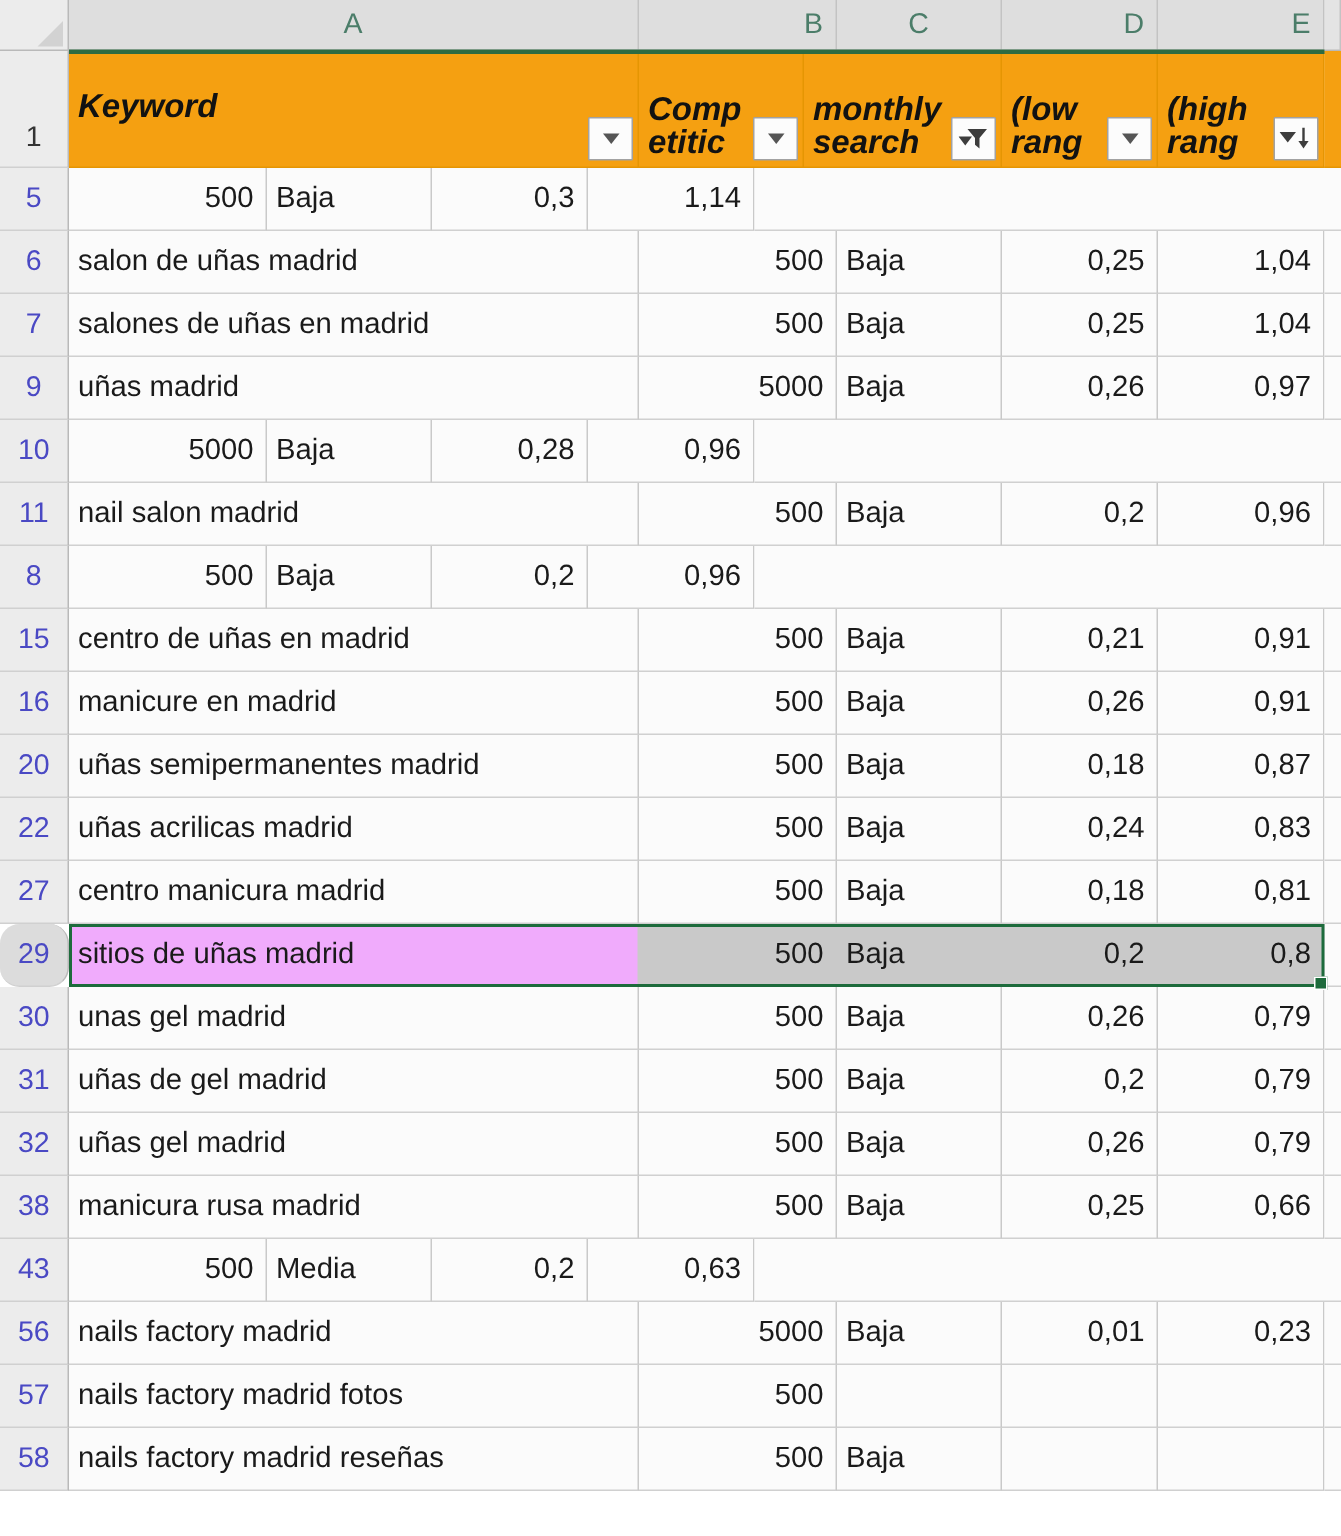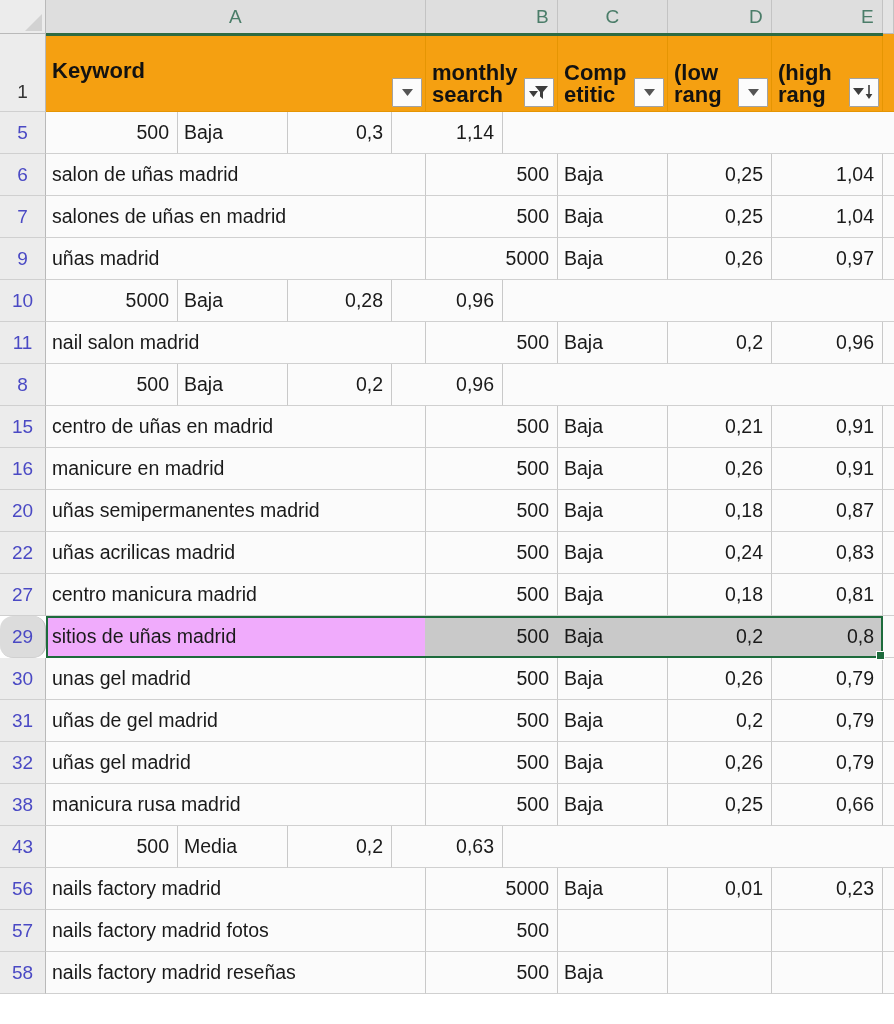--- a/index.html
+++ b/index.html
@@ -148,20 +148,21 @@
     border-bottom: 1px solid #e59503;
     line-height: 1.03;
     white-space: pre-line;
   }
   .hcell .htext {
     display: block;
     width: 100%;
     padding-right: 30px;
     box-sizing: border-box;
     overflow: hidden;
+    font-style: italic;
   }
   .hcell.h-a { align-items: center; padding-bottom: 0; }
   .hcell.h-a .htext { padding-bottom: 2px; }
 
   .fbtn {
     position: absolute;
     right: 3px;
     bottom: 4px;
     width: 28px;
     height: 27px;
@@ -226,38 +227,38 @@
 
       <div class="cell hcell h-a c-a">
         <span class="htext">Keyword</span>
         <span class="fbtn">
           <svg width="13" height="9" viewBox="0 0 13 9">
               <polygon points="1,1 12,1 6.5,8" fill="#555"></polygon>
             </svg>
         </span>
       </div>
 
+      <div class="cell hcell c-c">
+        <span class="htext">Comp
+etitic</span>
+        <span class="fbtn">
+          <svg width="13" height="9" viewBox="0 0 13 9">
+              <polygon points="1,1 12,1 6.5,8" fill="#555"></polygon>
+            </svg>
+        </span>
+      </div>
+
       <div class="cell hcell c-b">
         <span class="htext">monthly
 search</span>
         <span class="fbtn">
           <svg width="20" height="19" viewBox="0 0 20 19">
             <polygon points="6,3 19,3 14,9 14,16 11,13.5 11,9" fill="#3d3d3d"></polygon>
             <polygon points="0,8 9,8 4.5,14" fill="#3d3d3d"></polygon>
           </svg>
-        </span>
-      </div>
-
-      <div class="cell hcell c-c">
-        <span class="htext">Comp
-etitic</span>
-        <span class="fbtn">
-          <svg width="13" height="9" viewBox="0 0 13 9">
-              <polygon points="1,1 12,1 6.5,8" fill="#555"></polygon>
-            </svg>
         </span>
       </div>
 
       <div class="cell hcell c-d">
         <span class="htext">(low
 rang</span>
         <span class="fbtn">
           <svg width="13" height="9" viewBox="0 0 13 9">
               <polygon points="1,1 12,1 6.5,8" fill="#555"></polygon>
             </svg>

